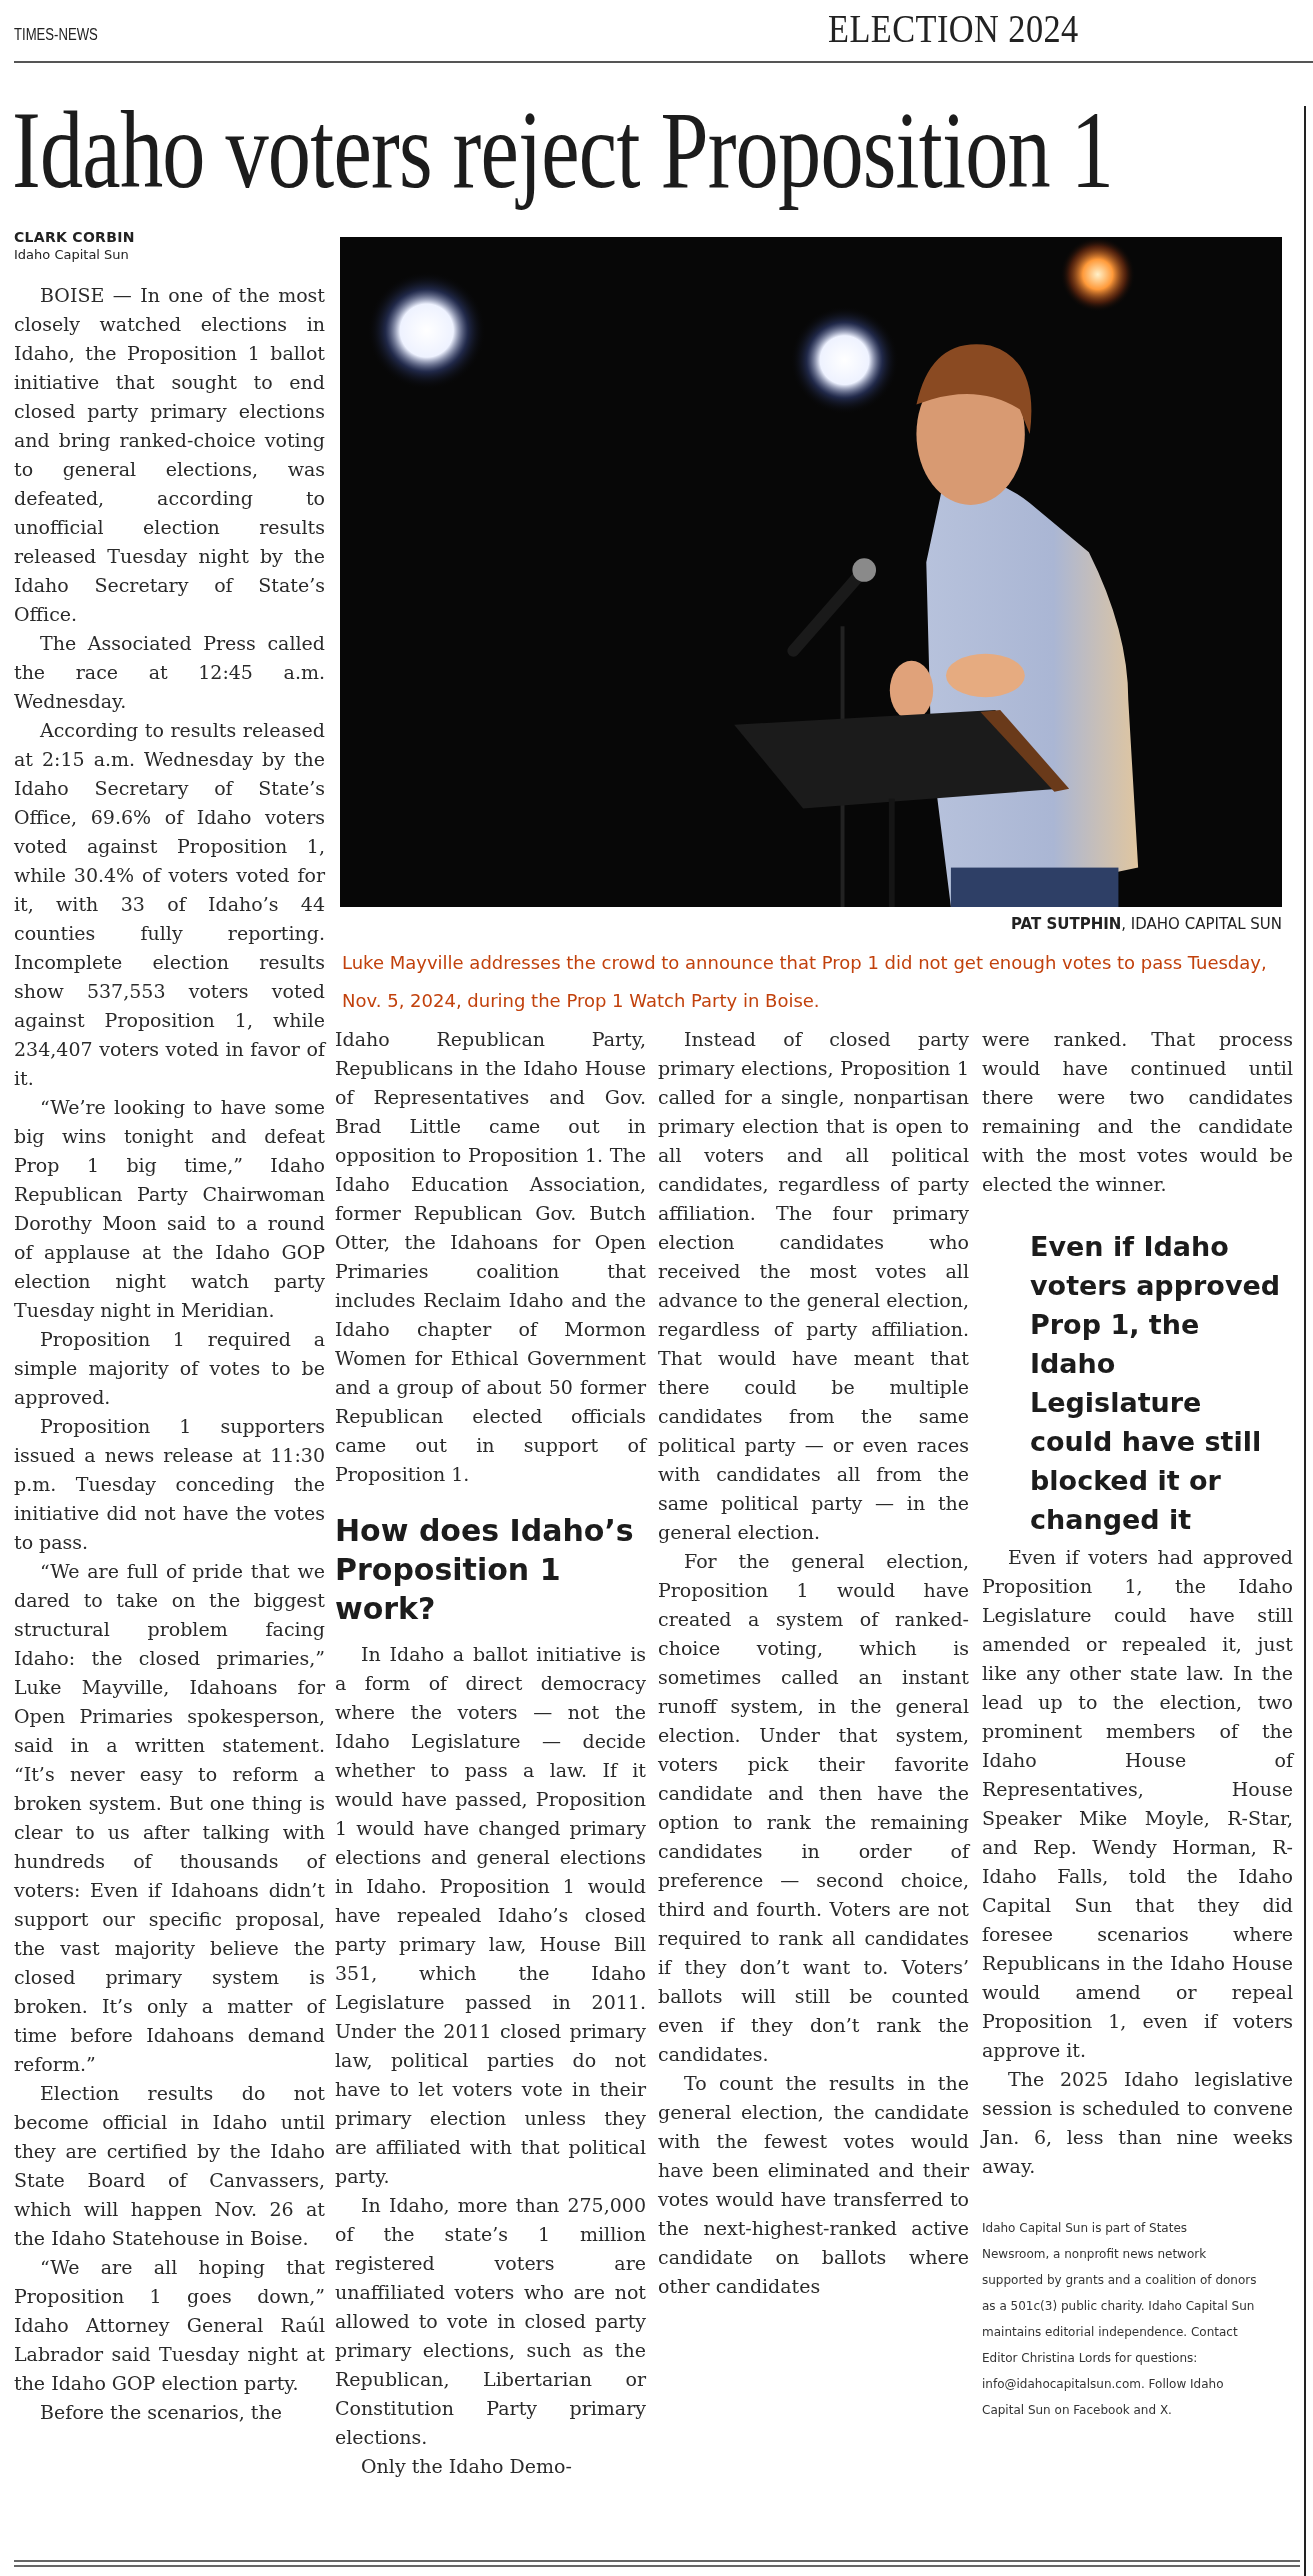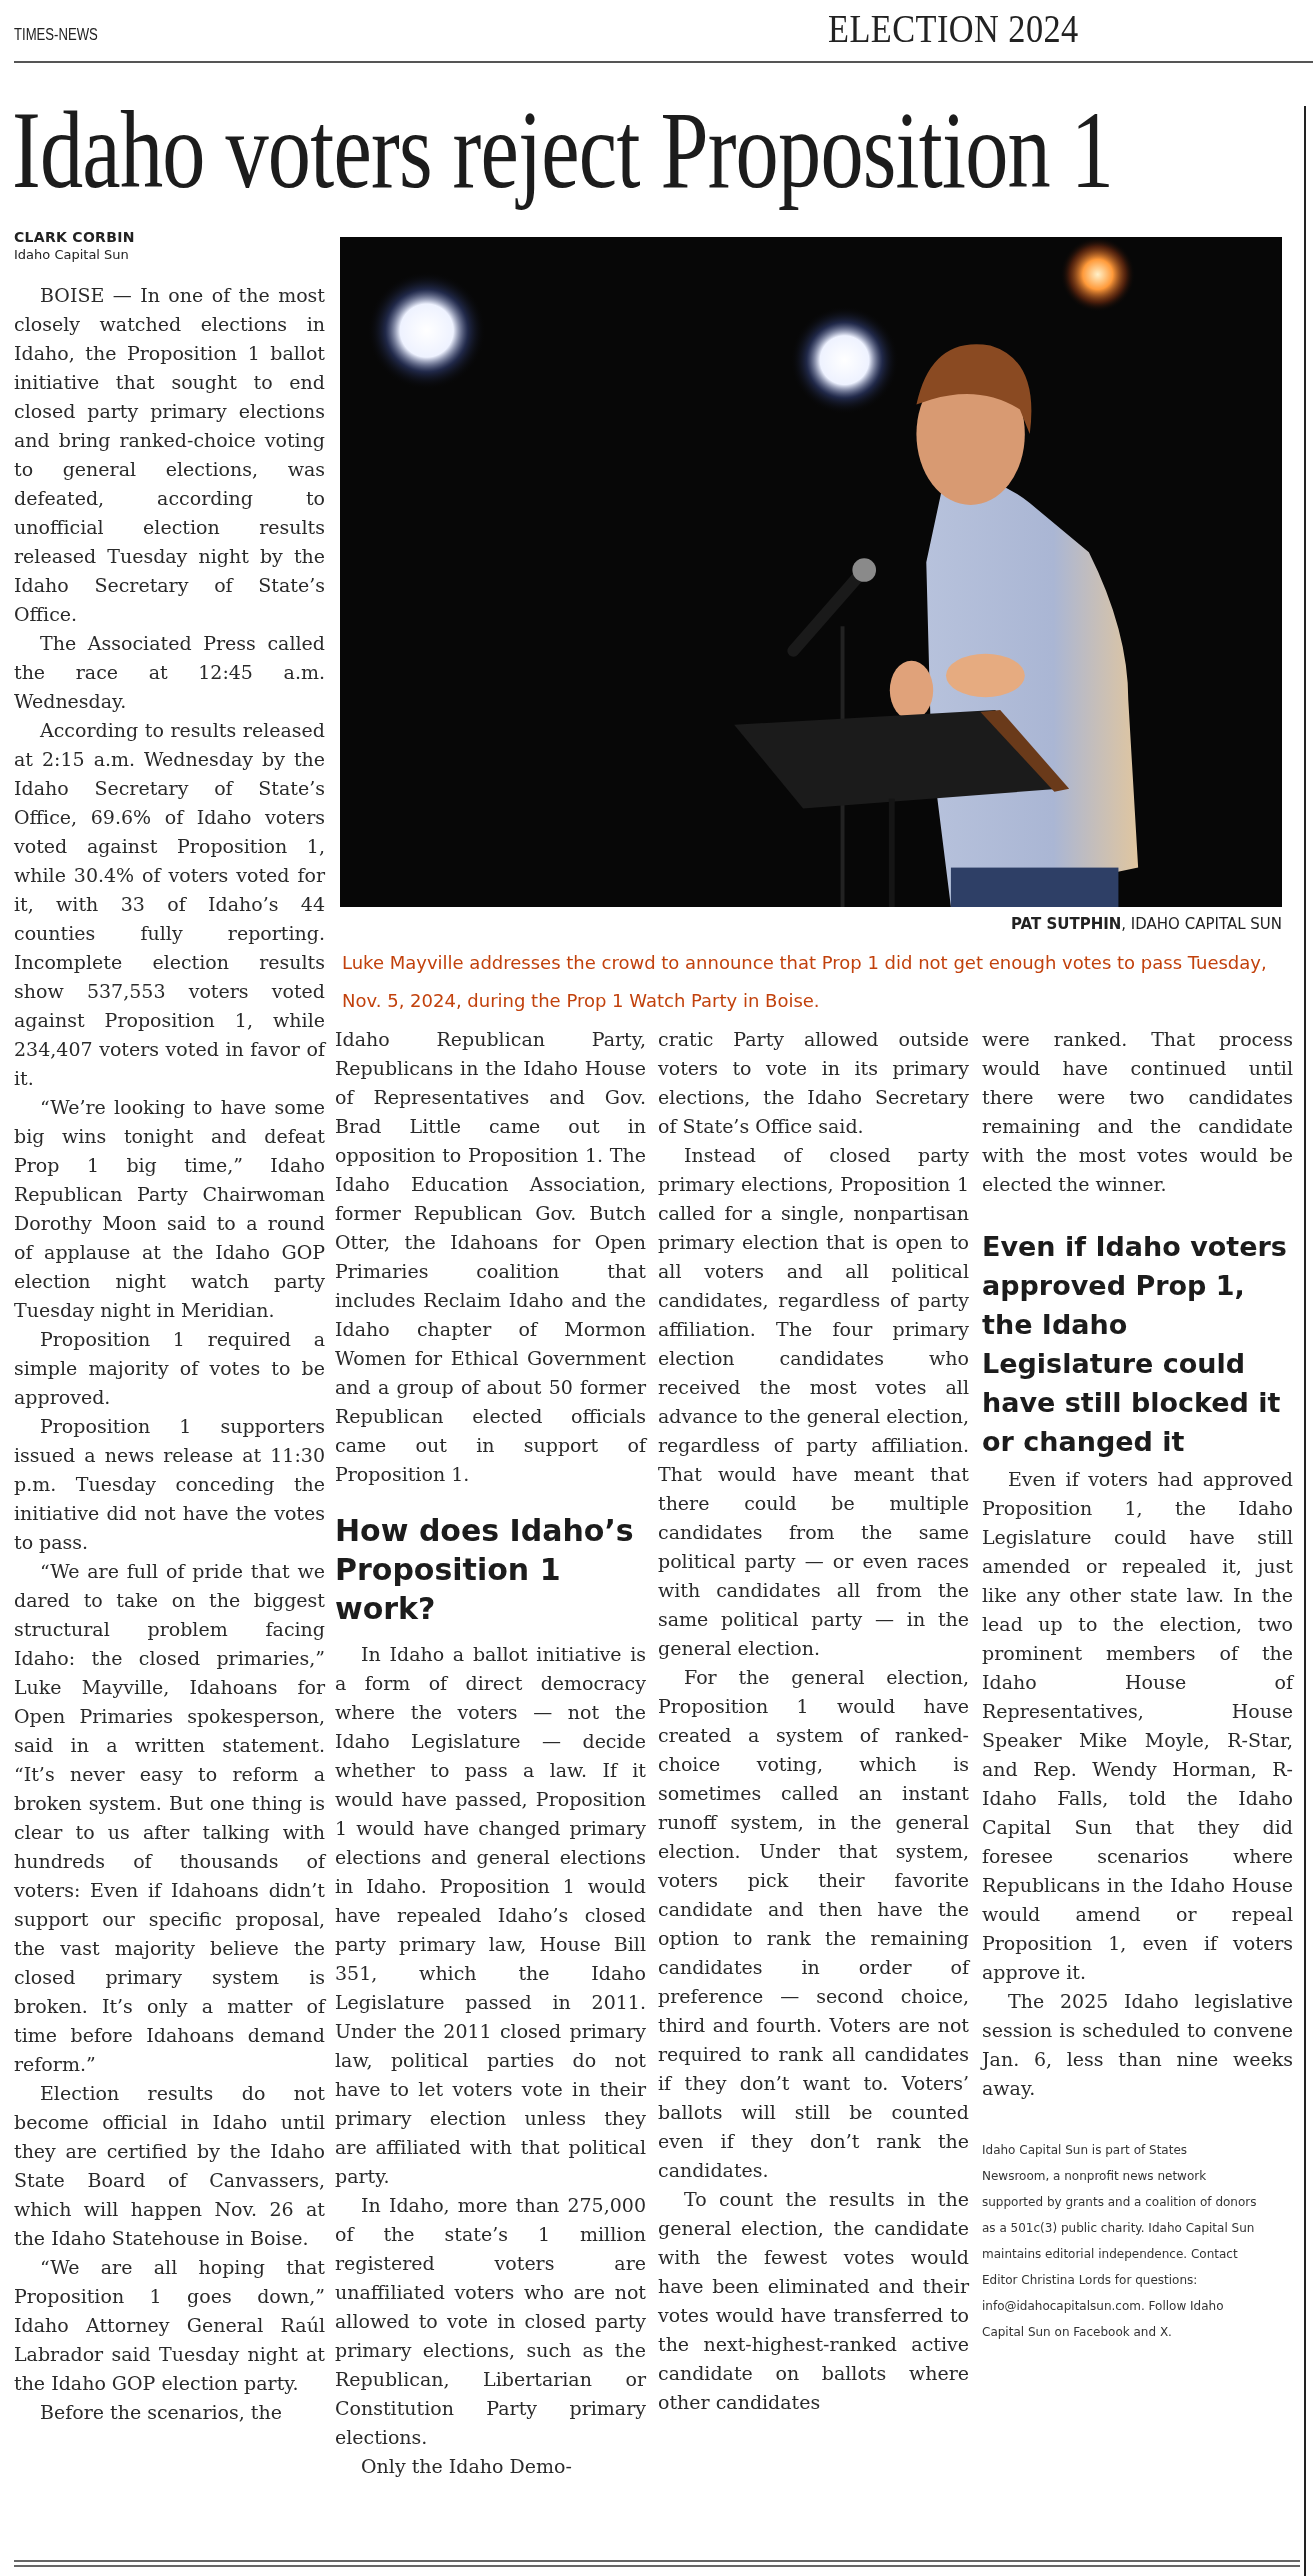--- a/index.html
+++ b/index.html
@@ -39,21 +39,21 @@
   .col p { margin: 0; text-indent: 26px; }
   .col p.noindent { text-indent: 0; }
   .col1 { left: 14px; top: 281px; }
   .col2 { left: 335px; top: 1025px; }
   .col3 { left: 658px; top: 1025px; }
   .col4 { left: 982px; top: 1025px; }
   .col .subhead {
     font-family: "DejaVu Sans", sans-serif; font-weight: bold; font-size: 30px; line-height: 39px;
     color: #1c1c1c; text-align: left; margin: 22px 0 12px 0; text-indent: 0;
   }
-  .col4 .subhead { font-size: 27px; line-height: 39px; margin-top: 28px; margin-bottom: 4px; }
+  .col4 .subhead { font-size: 27px; line-height: 39px; margin-top: 28px; margin-bottom: 4px; margin-left: 48px; }
   .col .footnote {
     font-family: "DejaVu Sans", sans-serif; font-size: 12px; line-height: 26px; color: #333;
     text-align: left; text-indent: 0; margin-top: 34px; width: 276px;
   }
 
   .photo {
     position: absolute; left: 340px; top: 237px; width: 942px; height: 670px;
     background: #070707; overflow: hidden;
   }
   .photo svg { width: 100%; height: 100%; display: block; }
@@ -150,21 +150,20 @@
 
 <div class="col col2">
   <p class="noindent">Idaho Republican Party, Republicans in the Idaho House of Representatives and Gov. Brad Little came out in opposition to Proposition 1. The Idaho Education Association, former Republican Gov. Butch Otter, the Idahoans for Open Primaries coalition that includes Reclaim Idaho and the Idaho chapter of Mormon Women for Ethical Government and a group of about 50 former Republican elected officials came out in support of Proposition 1.</p>
   <h2 class="subhead">How does Idaho’s Proposition 1 work?</h2>
   <p>In Idaho a ballot initiative is a form of direct democracy where the voters — not the Idaho Legislature — decide whether to pass a law. If it would have passed, Proposition 1 would have changed primary elections and general elections in Idaho. Proposition 1 would have repealed Idaho’s closed party primary law, House Bill 351, which the Idaho Legislature passed in 2011. Under the 2011 closed primary law, political parties do not have to let voters vote in their primary election unless they are affiliated with that political party.</p>
   <p>In Idaho, more than 275,000 of the state’s 1 million registered voters are unaffiliated voters who are not allowed to vote in closed party primary elections, such as the Republican, Libertarian or Constitution Party primary elections.</p>
   <p>Only the Idaho Demo-</p>
 </div>
 
 <div class="col col3">
-  <p class="noindent">cratic Party allowed outside voters to vote in its primary elections, the Idaho Secretary of State’s Office said.</p>
   <p>Instead of closed party primary elections, Proposition 1 called for a single, nonpartisan primary election that is open to all voters and all political candidates, regardless of party affiliation. The four primary election candidates who received the most votes all advance to the general election, regardless of party affiliation. That would have meant that there could be multiple candidates from the same political party — or even races with candidates all from the same political party — in the general election.</p>
   <p>For the general election, Proposition 1 would have created a system of ranked-choice voting, which is sometimes called an instant runoff system, in the general election. Under that system, voters pick their favorite candidate and then have the option to rank the remaining candidates in order of preference — second choice, third and fourth. Voters are not required to rank all candidates if they don’t want to. Voters’ ballots will still be counted even if they don’t rank the candidates.</p>
   <p>To count the results in the general election, the candidate with the fewest votes would have been eliminated and their votes would have transferred to the next-highest-ranked active candidate on ballots where other candidates</p>
 </div>
 
 <div class="col col4">
   <p class="noindent">were ranked. That process would have continued until there were two candidates remaining and the candidate with the most votes would be elected the winner.</p>
   <h2 class="subhead">Even if Idaho voters approved Prop 1, the Idaho Legislature could have still blocked it or changed it</h2>
   <p>Even if voters had approved Proposition 1, the Idaho Legislature could have still amended or repealed it, just like any other state law. In the lead up to the election, two prominent members of the Idaho House of Representatives, House Speaker Mike Moyle, R-Star, and Rep. Wendy Horman, R-Idaho Falls, told the Idaho Capital Sun that they did foresee scenarios where Republicans in the Idaho House would amend or repeal Proposition 1, even if voters approve it.</p>
   <p>The 2025 Idaho legislative session is scheduled to convene Jan. 6, less than nine weeks away.</p>

